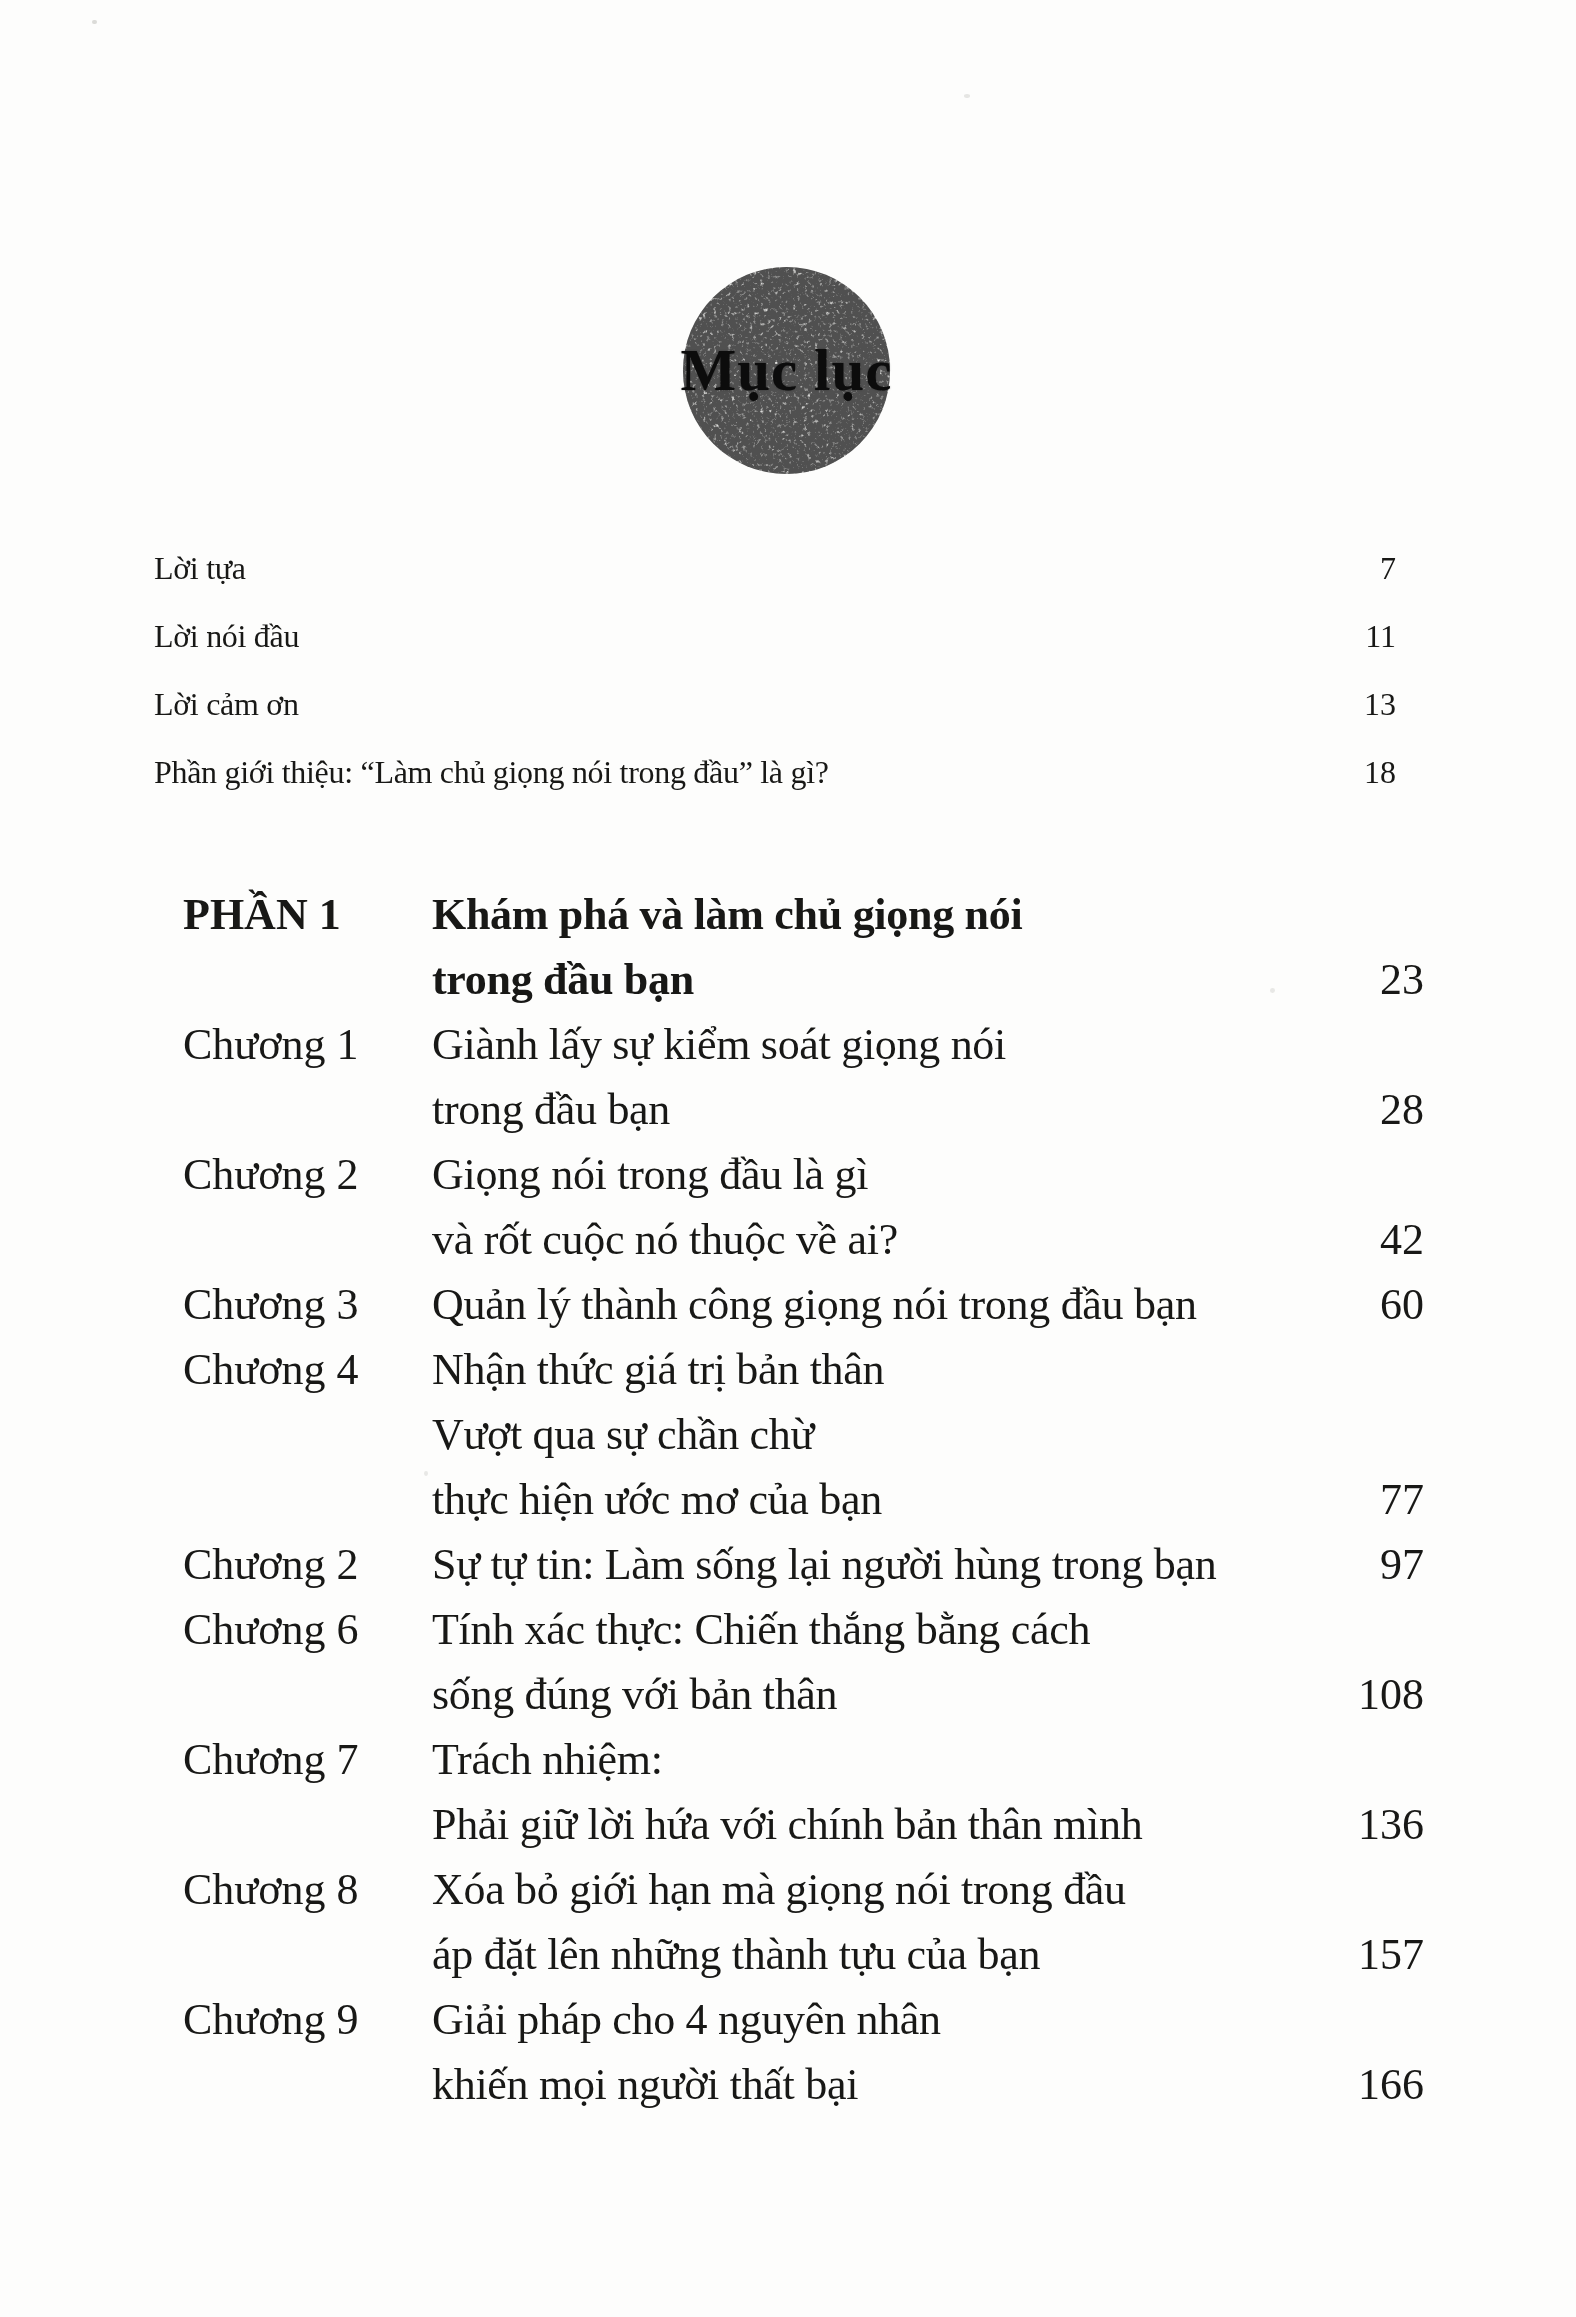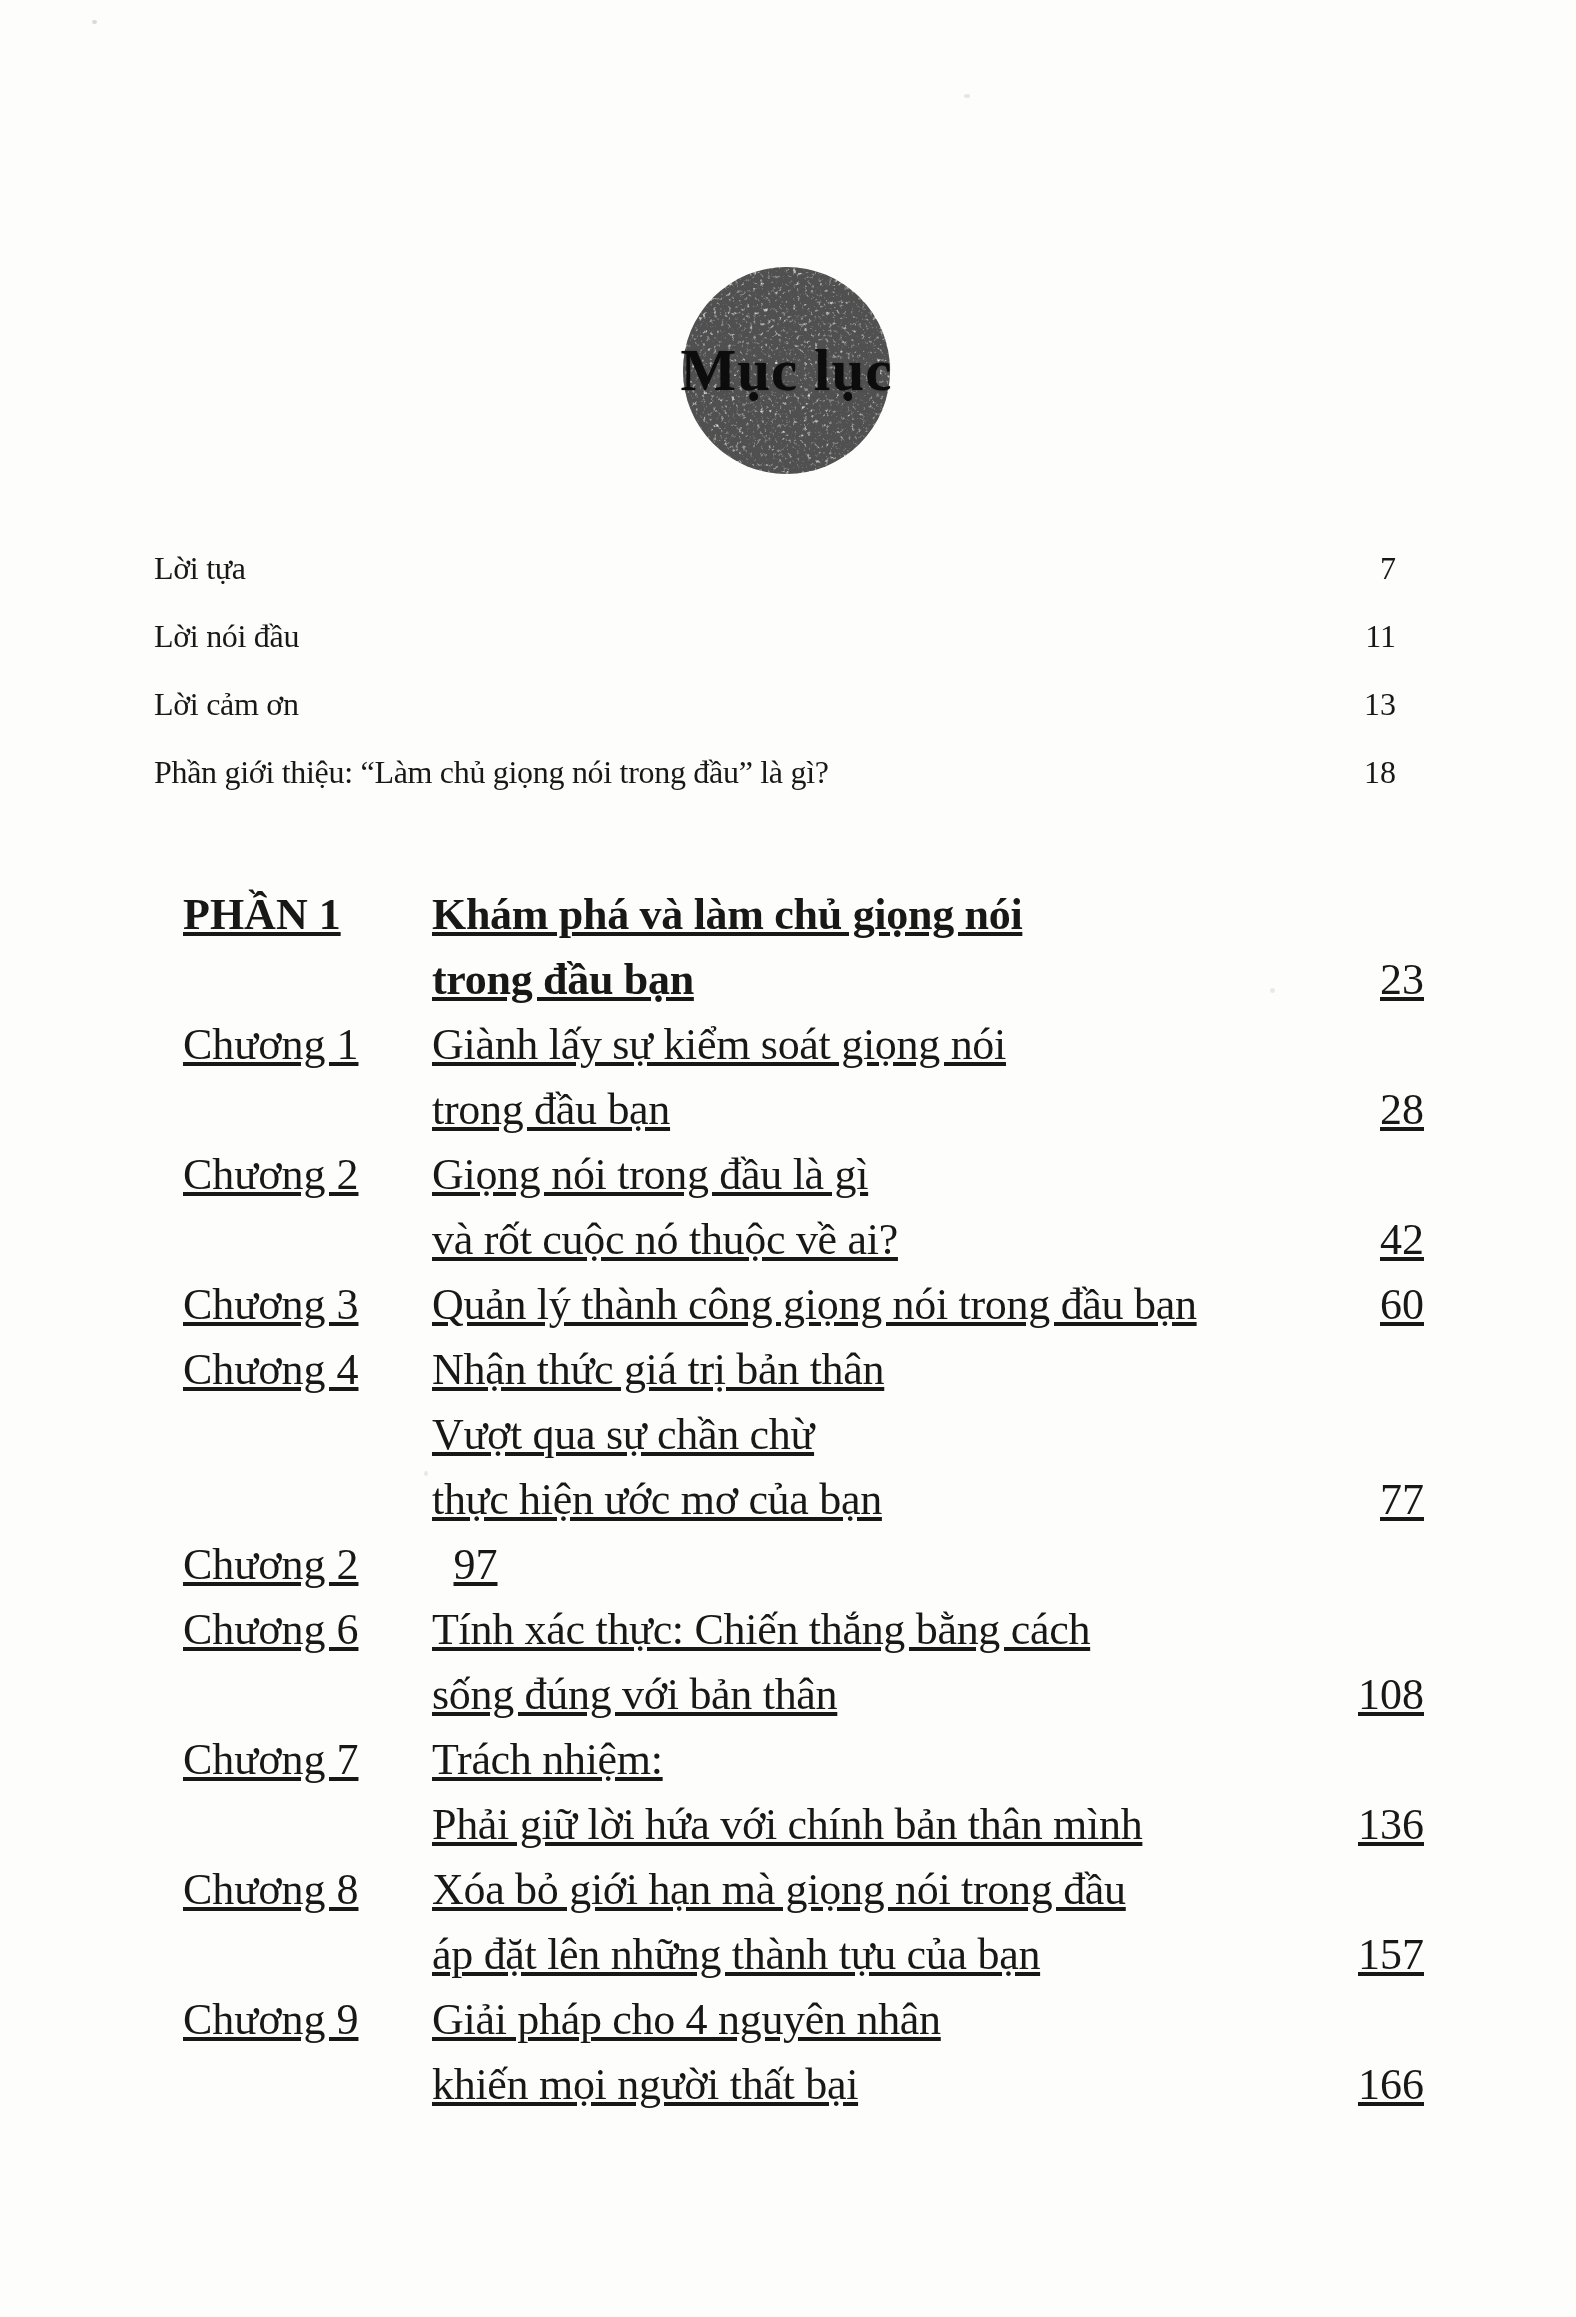--- a/index.html
+++ b/index.html
@@ -37,21 +37,21 @@
   .fm-row{
     display:flex;align-items:baseline;
     height:68px;line-height:68px;
     font-size:32px;
   }
   .fm-label{white-space:nowrap;letter-spacing:-0.3px;}
   .fm-page{margin-left:auto;padding-left:19.5px;}
 
   
   .chapters{
-    position:absolute;left:183px;top:882px;width:1241px;text-decoration:underline;
+    position:absolute;left:183px;top:882px;width:1241px;
   }
   .entry{
     display:grid;
     grid-template-columns:249px 1fr auto;
     font-size:44px;line-height:65px;
   }
   .entry-label{white-space:nowrap;}
   .entry-title{white-space:pre-line;letter-spacing:-0.3px;}
   .entry-page{align-self:end;padding-left:21.5px;}
   .entry.bold .entry-label,
@@ -147,20 +147,21 @@
     <div class="entry">
       <div class="entry-label">Chương 4</div>
       <div class="entry-title">Nhận thức giá trị bản thân
 Vượt qua sự chần chừ
 thực hiện ước mơ của bạn</div>
       <div class="entry-page">77</div>
     </div>
 
     <div class="entry">
       <div class="entry-label">Chương 2</div>
+      <div class="entry-title">Sự tự tin: Làm sống lại người hùng trong bạn</div>
       <div class="entry-page">97</div>
     </div>
 
     <div class="entry">
       <div class="entry-label">Chương 6</div>
       <div class="entry-title">Tính xác thực: Chiến thắng bằng cách
 sống đúng với bản thân</div>
       <div class="entry-page">108</div>
     </div>
 

